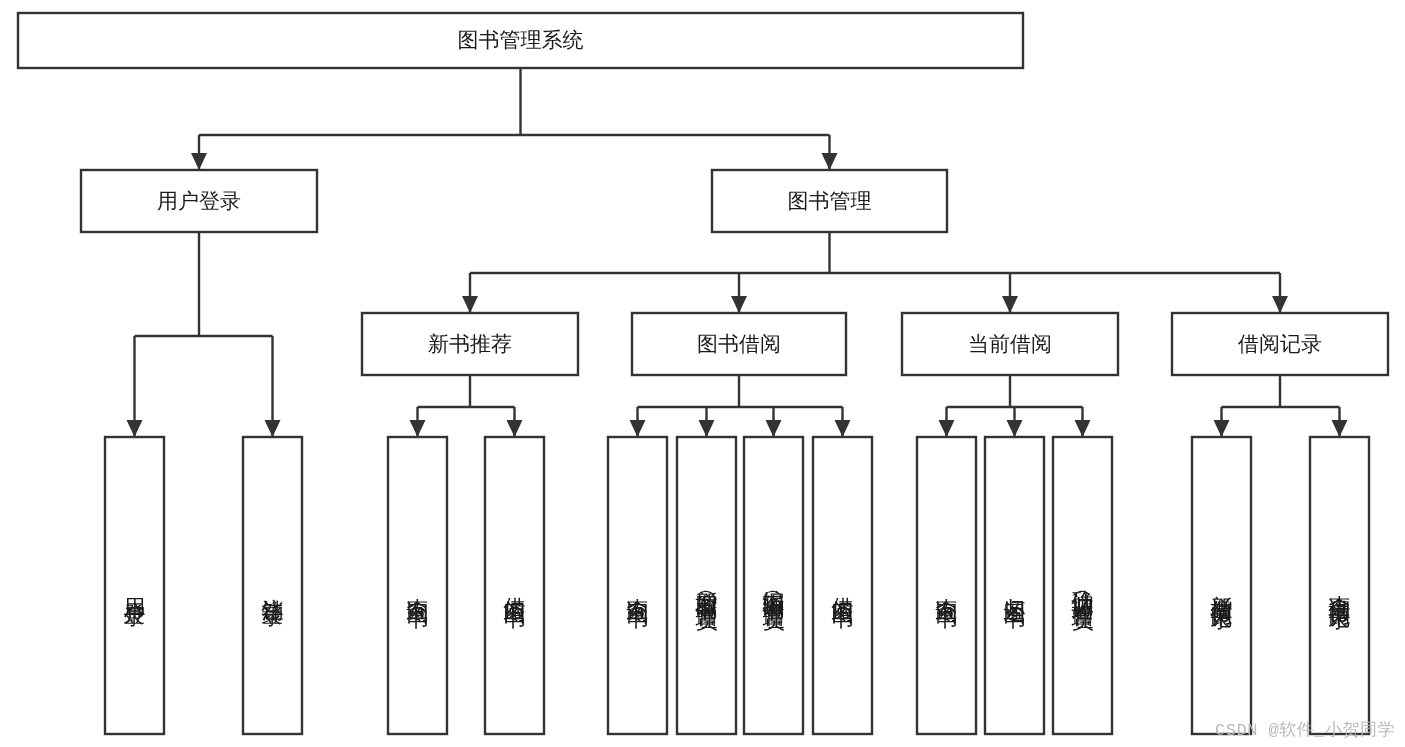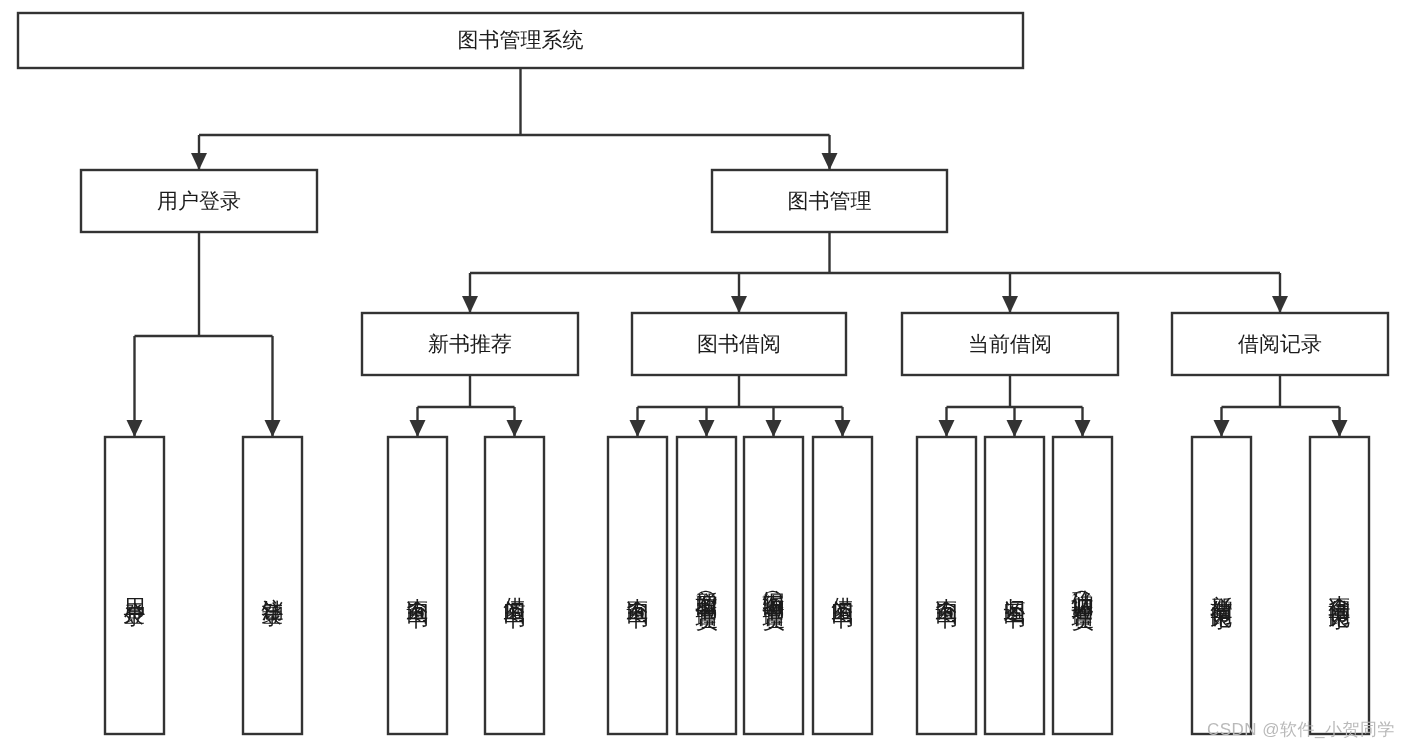--- a/index.html
+++ b/index.html
@@ -64,21 +64,21 @@
     line-height: 1.18;
     letter-spacing: 3px;
     color: #1b1b1b;
     white-space: nowrap;
     text-align: center;
   }
   .watermark {
     position: absolute;
     right: 10px;
     bottom: 6px;
-    font-family: Liberation Sans, sans-serif;
+    font-family: Liberation Mono, monospace;
     font-size: 17px;
     color: #b9b9b9;
     letter-spacing: 0.5px;
     white-space: nowrap;
   }
 </style>
 </head>
 <body>
 
 <div id="diagram-root">

